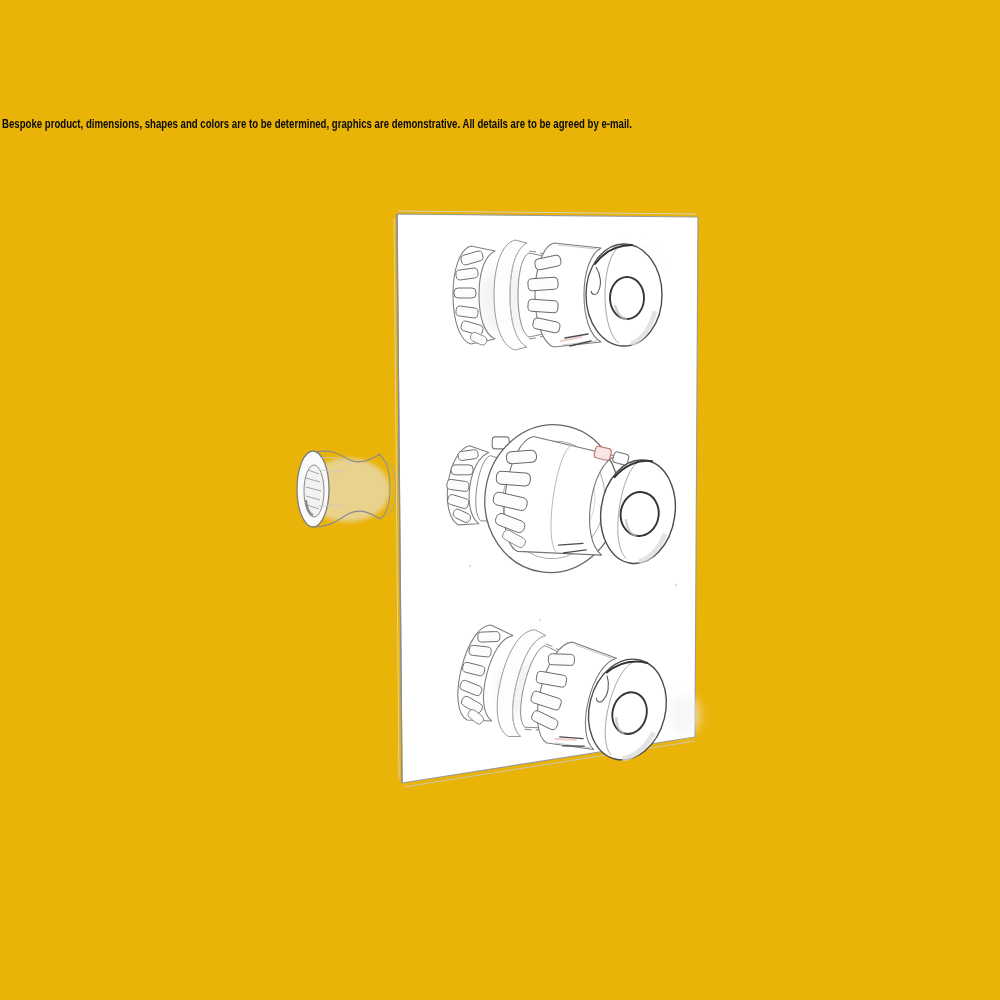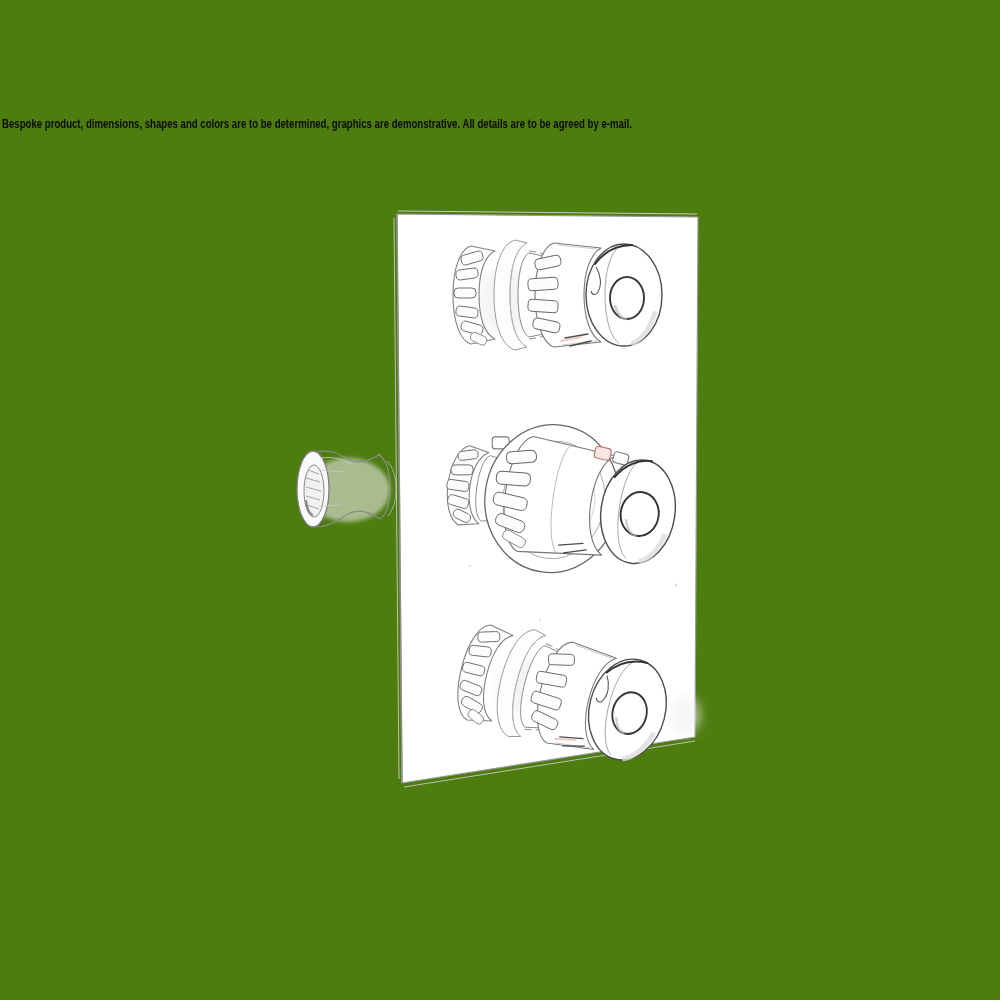--- a/index.html
+++ b/index.html
@@ -1,16 +1,16 @@
 <!DOCTYPE html>
 <html><head>
 <meta charset="utf-8">
 <style>
   html,body{margin:0;padding:0;background:#fff;}
-  .page{position:relative;width:1000px;height:1000px;background:#4d7c0f;overflow:hidden;
+  .page{position:relative;width:1000px;height:1000px;background:#eab308;overflow:hidden;
         font-family:"Liberation Sans",sans-serif;}
   .disclaimer{position:absolute;left:2px;top:116px;font-size:13px;font-weight:700;color:#0a0a0a;
         white-space:nowrap;transform:scaleX(0.74);transform-origin:0 50%;letter-spacing:0;}
   .sketch{position:absolute;left:0;top:0;width:1000px;height:1000px;display:block;}
   .sketch *{vector-effect:non-scaling-stroke;}
 </style>
 </head>
 <body>
 
 <div class="page">

